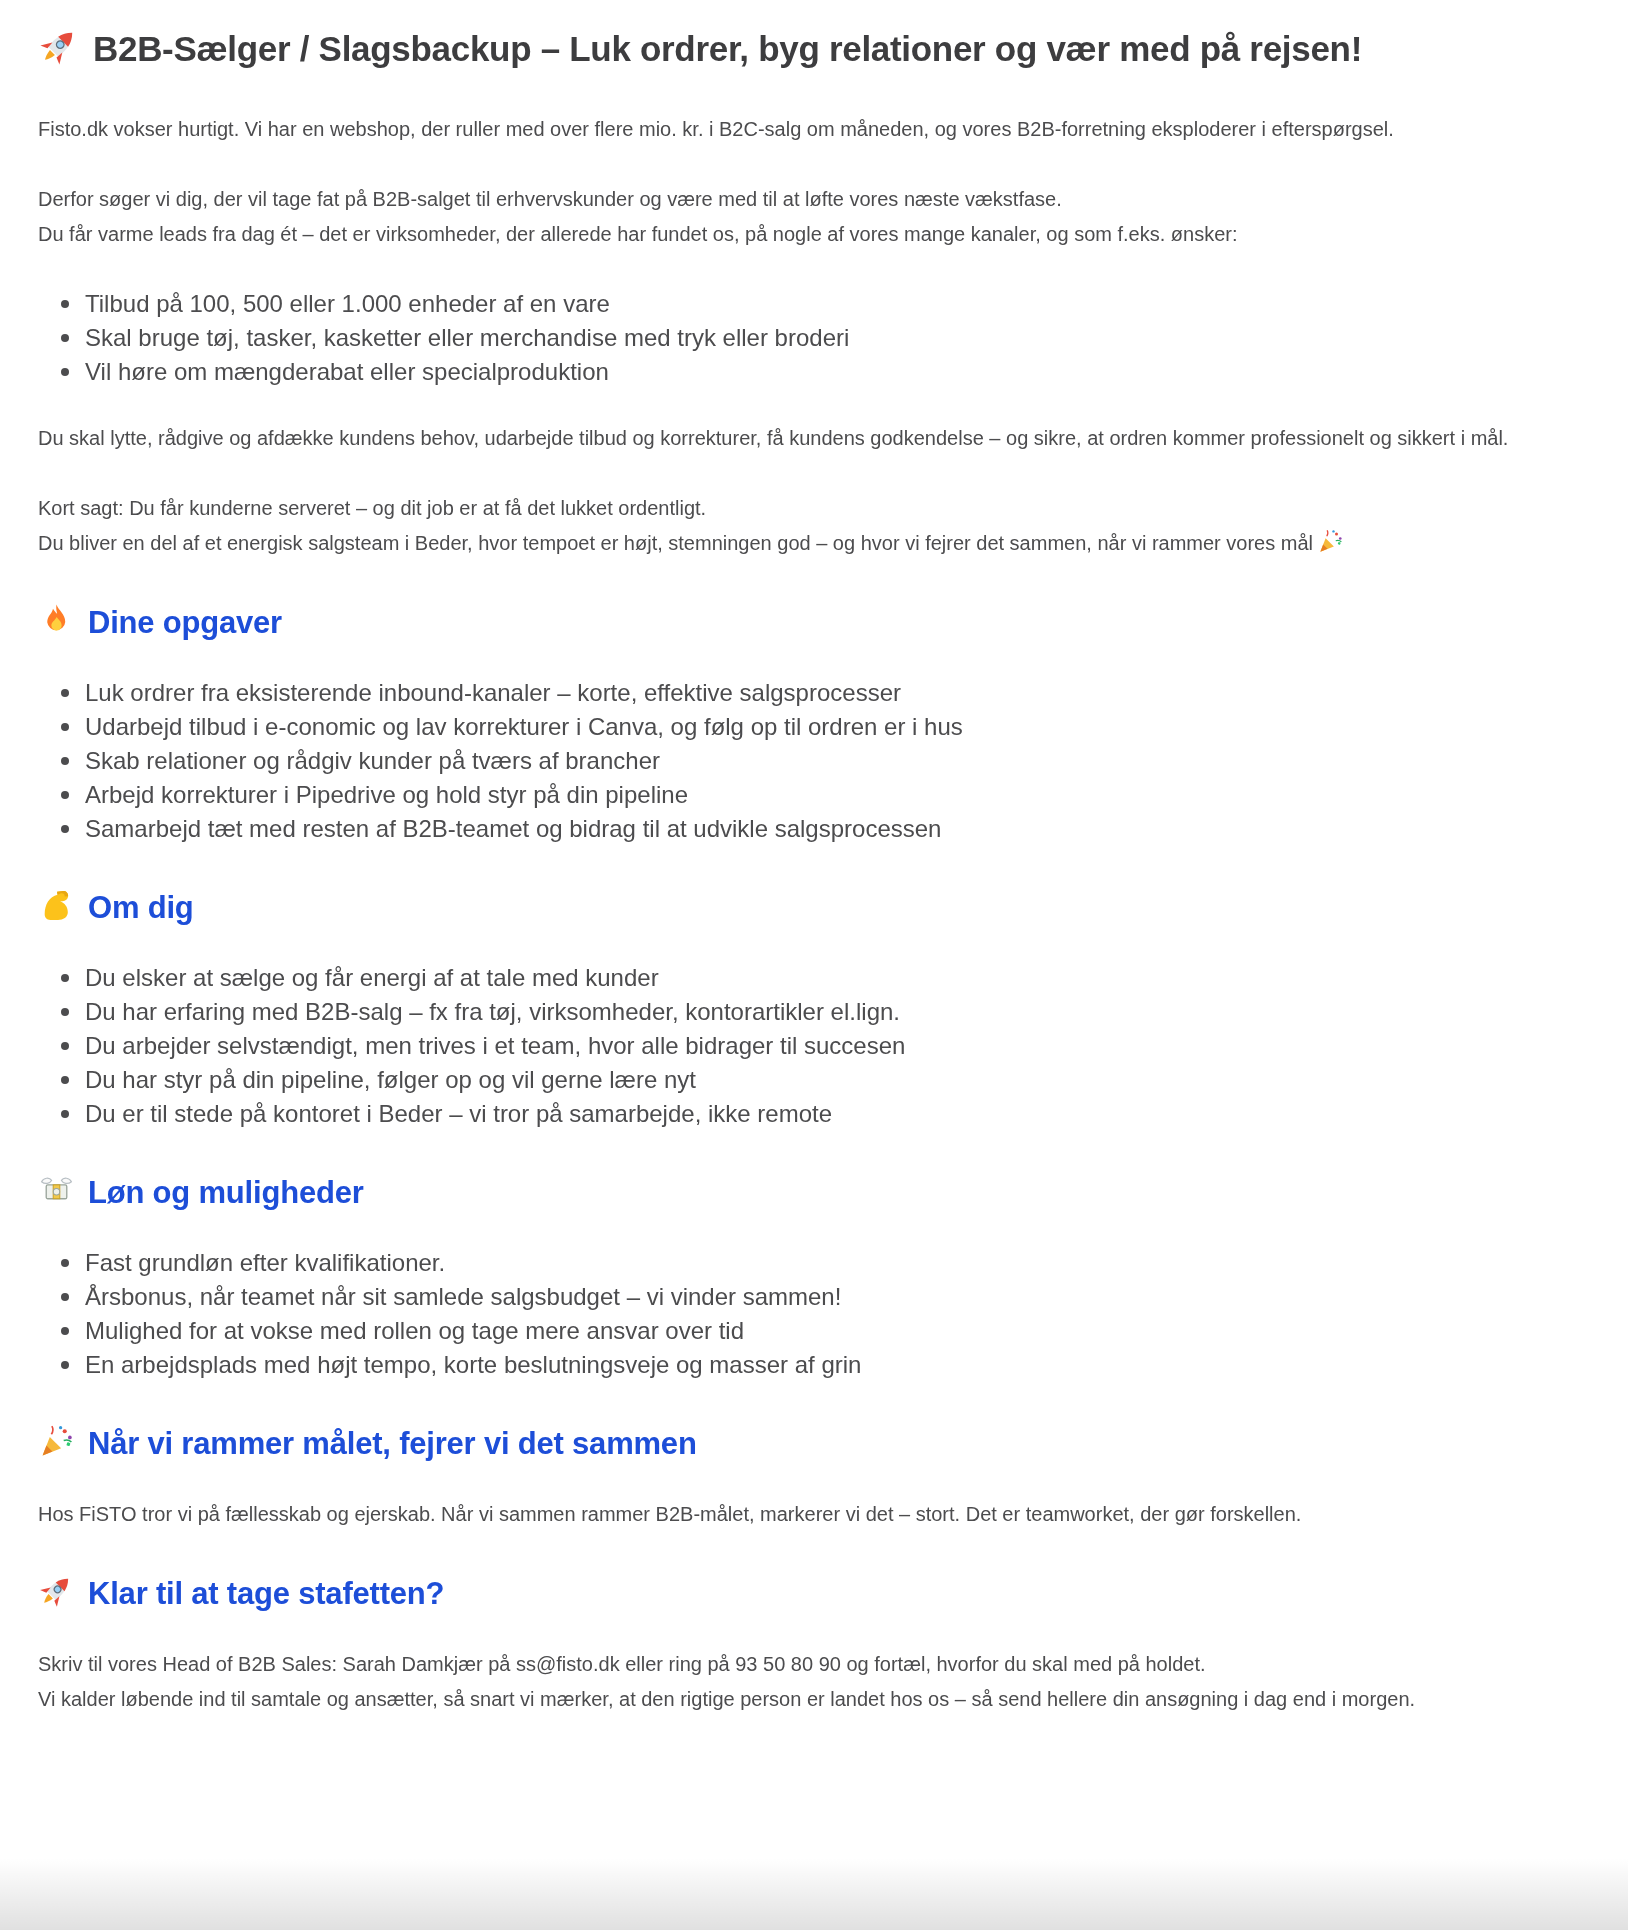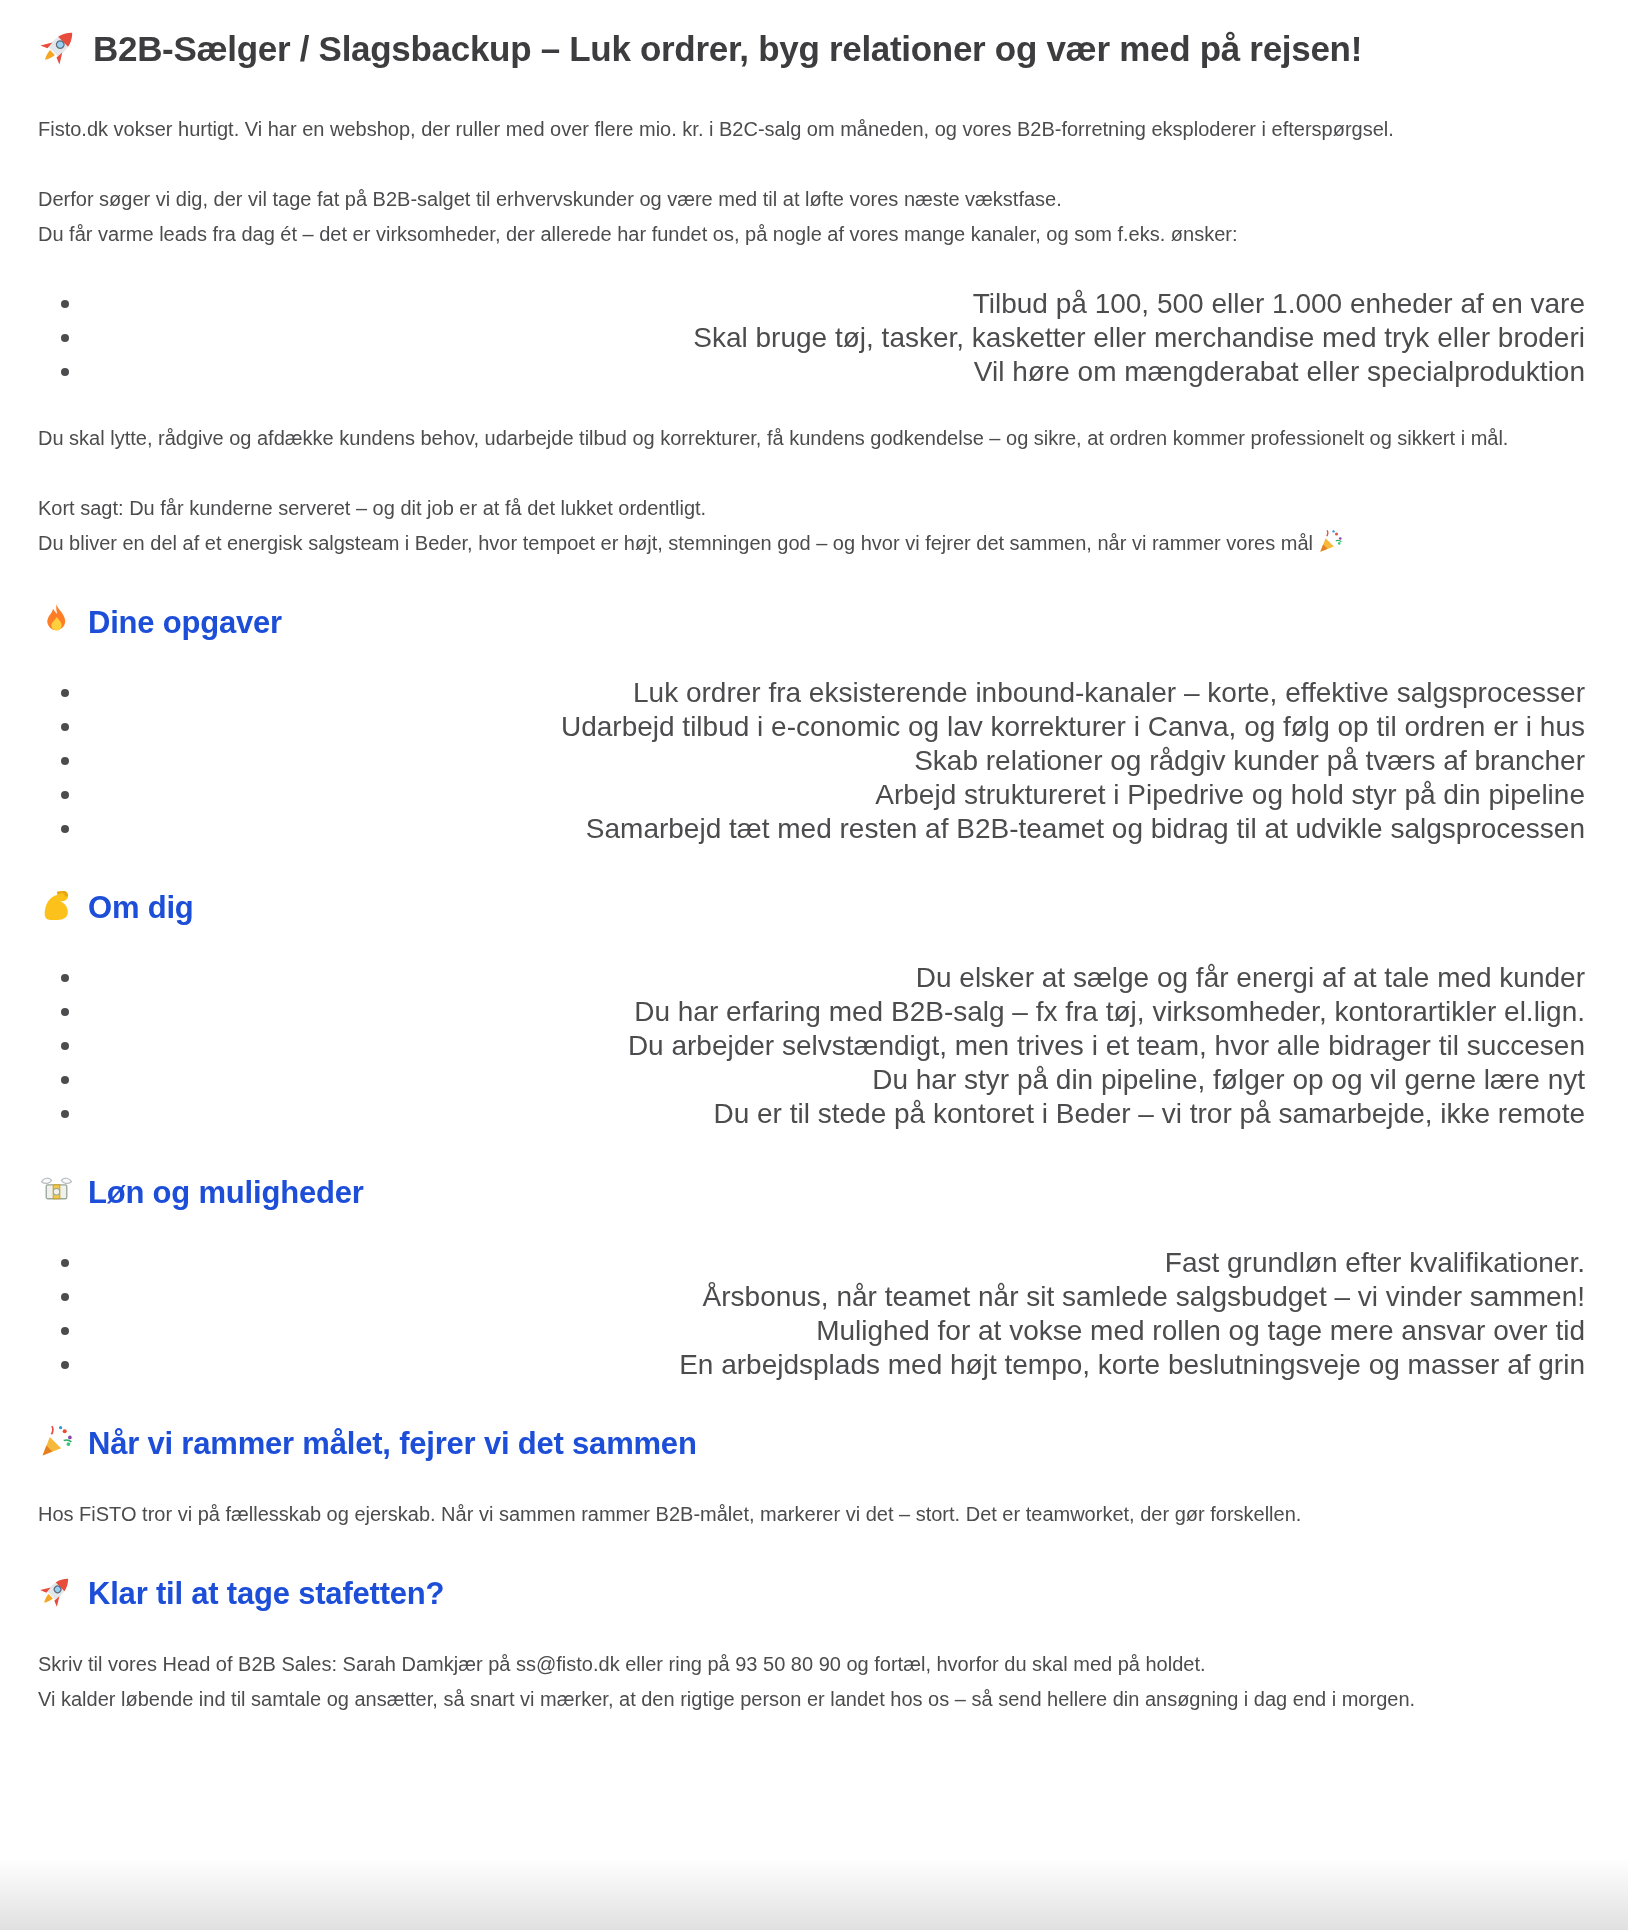--- a/index.html
+++ b/index.html
@@ -41,24 +41,23 @@
     margin: 0 0 35px 0;
     max-width: 1535px;
   }
   ul {
     list-style: none;
     margin: 0 0 32px 0;
     padding: 0 0 0 47px;
     max-width: 1500px;
   }
   li {
-    font-size: 28px;
+    font-size: 24px;
     line-height: 34px;
     position: relative;
-    text-align: right;
   }
   li::before {
     content: '';
     position: absolute;
     left: -24px;
     top: 13px;
     width: 8px;
     height: 8px;
     border-radius: 50%;
     background: #4c4c4e;
@@ -150,21 +149,21 @@
       </svg></p>
 
   <section>
     <h2><svg class="h-icon h2-icon" viewBox="0 0 36 36">
           <use href="#icon-fire"></use>
         </svg><span>Dine opgaver</span></h2>
     <ul>
       <li>Luk ordrer fra eksisterende inbound-kanaler – korte, effektive salgsprocesser</li>
       <li>Udarbejd tilbud i e-conomic og lav korrekturer i Canva, og følg op til ordren er i hus</li>
       <li>Skab relationer og rådgiv kunder på tværs af brancher</li>
-      <li>Arbejd struktureret i Pipedrive og hold styr på din pipeline</li>
+      <li>Arbejd korrekturer i Pipedrive og hold styr på din pipeline</li>
       <li>Samarbejd tæt med resten af B2B-teamet og bidrag til at udvikle salgsprocessen</li>
     </ul>
   </section>
 
   <section>
     <h2><svg class="h-icon h2-icon" viewBox="0 0 36 36">
           <use href="#icon-muscle"></use>
         </svg><span>Om dig</span></h2>
     <ul>
       <li>Du elsker at sælge og får energi af at tale med kunder</li>

